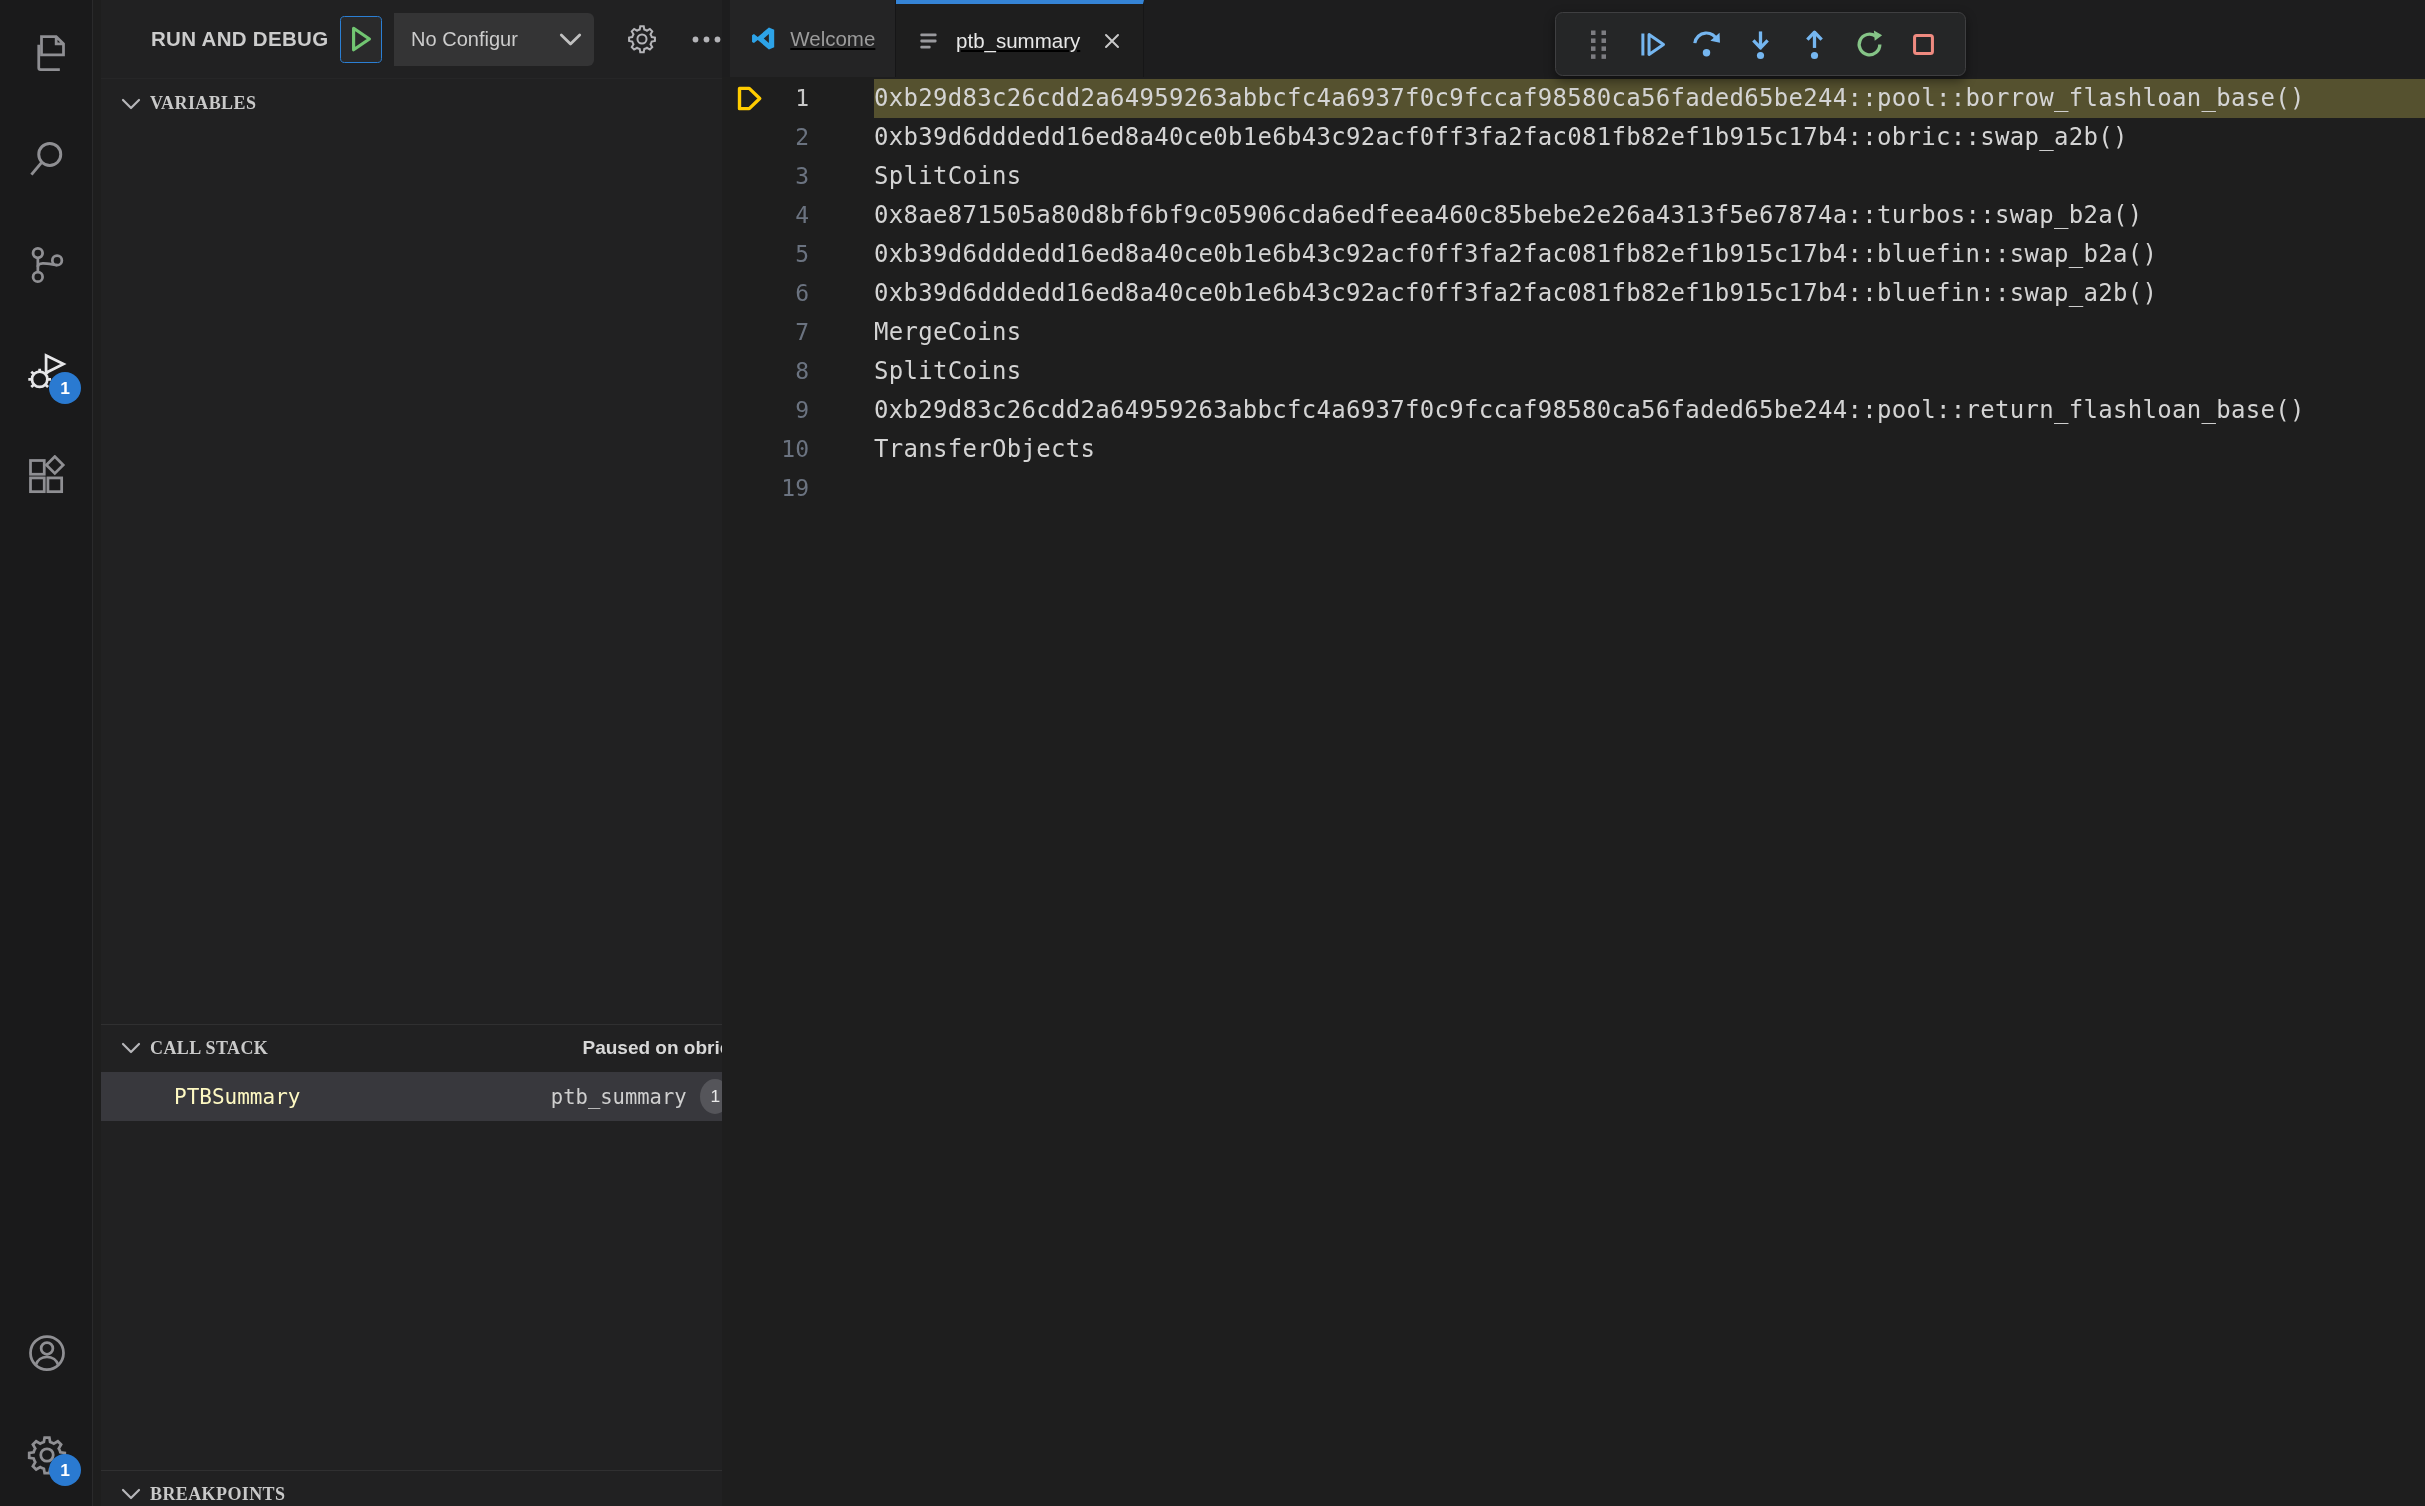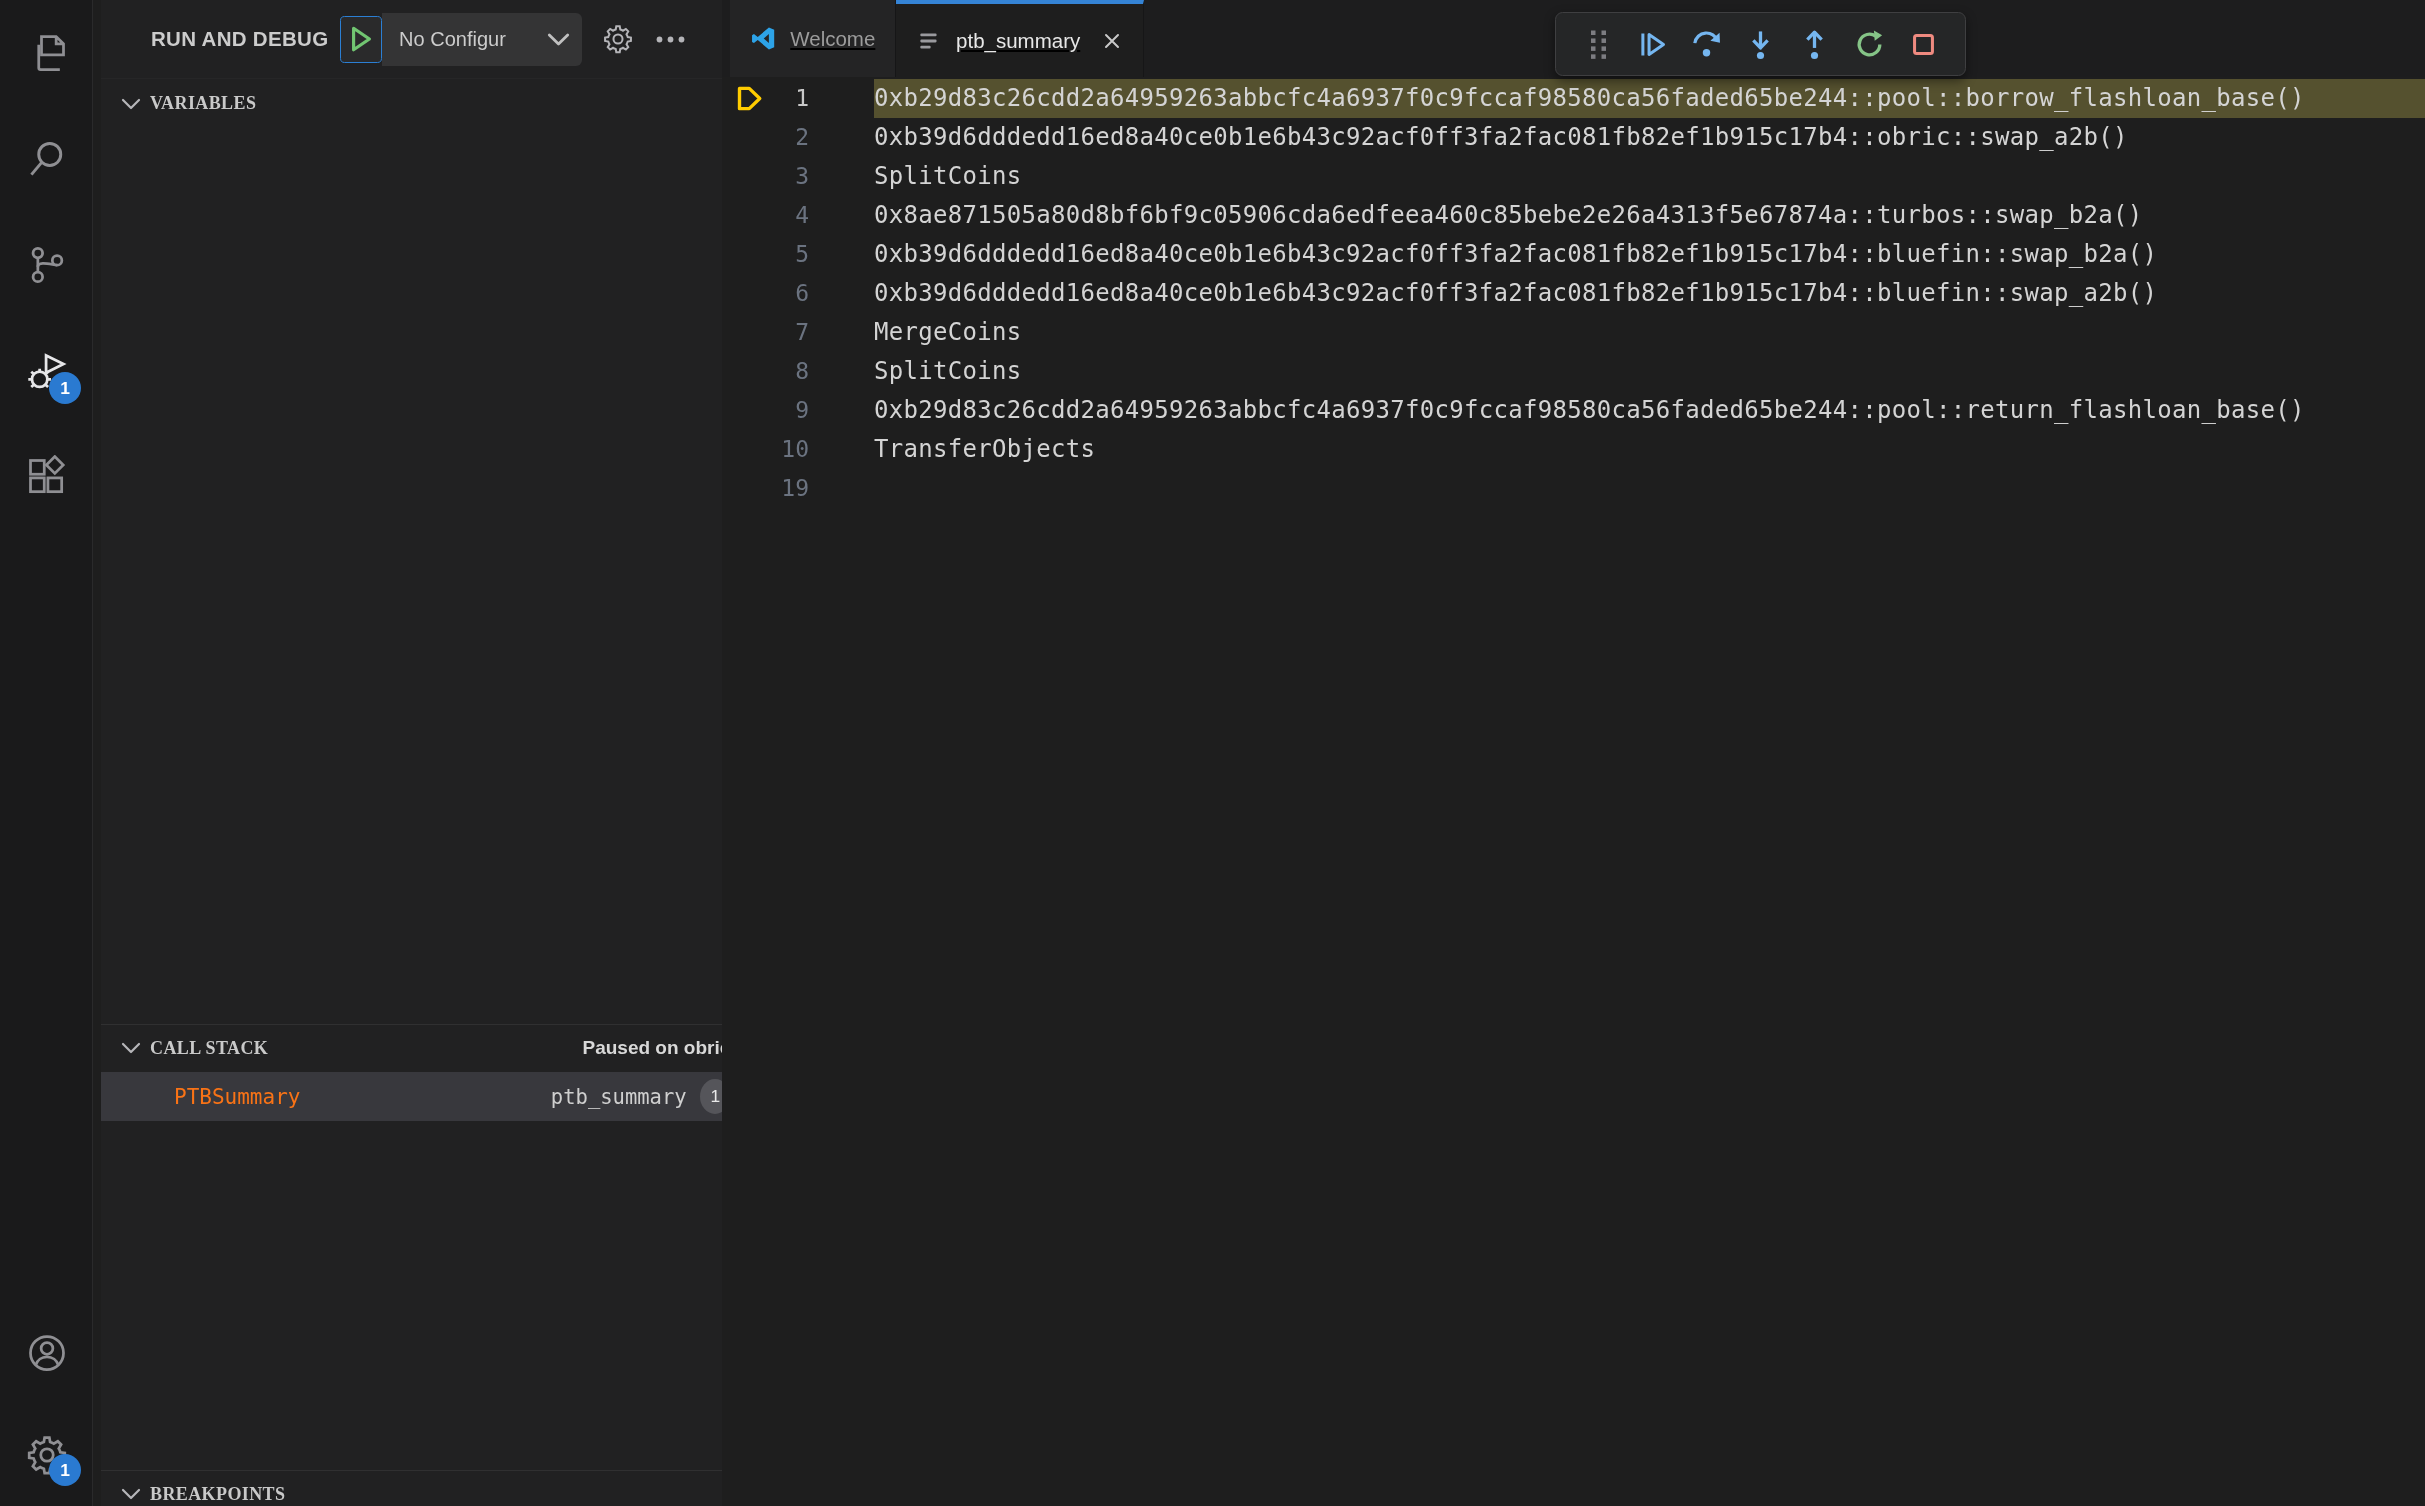--- a/index.html
+++ b/index.html
@@ -18,38 +18,38 @@
   .act-badge { position:absolute; right:12px; bottom:20px; min-width:32px; height:32px;
     background:#2a7ad1; border-radius:16px; color:#ffffff; font-size:17.4px; font-weight:700;
     display:flex; align-items:center; justify-content:center; }
 
   
   #sidebar { position:absolute; left:101px; top:0; width:647px; height:100%;
     background:#212122; border-right:0.8px solid #2e2e2f; }
   .pane-header { height:79px; display:flex; align-items:center; padding-left:50px;
     border-bottom:0.8px solid #262627; }
   .pane-title { font-size:20.5px; font-weight:600; color:#cccccc; letter-spacing:0.3px; white-space:nowrap; }
-  .run-controls { display:flex; align-items:center; margin-left:12px; }
+  .run-controls { display:flex; align-items:center; margin-left:12px;gap:12px; }
   .play-box { width:42px; height:47px; border:1.5px solid #2b7fd4; border-radius:4.6px;
     background:#2a2a2b; display:flex; align-items:center; justify-content:center; }
   .config-dd { width:200px; height:53px; background:#343435; border-radius:0 6px 6px 0;
     display:flex; align-items:center; padding:0 12px 0 16.7px; }
   .config-dd .dd-label { color:#cccccc; font-size:20px; white-space:nowrap; overflow:hidden; flex:1; }
   .hdr-btn { margin-left:20px; color:#b4b4b8; }
 
   .section-header { position:absolute; left:0; width:100%; height:47px; display:flex;
     align-items:center; padding:0 16.7px 0 20px; }
   .section-header.bordered { border-top:0.8px solid #303031; }
   .chev { width:20px; height:20px; color:#b6b6ba; margin-right:9px; flex:none; }
   .section-label { font-size:18px; font-weight:700; color:#c9c9c9; letter-spacing:0.4px;font-family:Liberation Serif, serif; }
   .section-status { margin-left:auto; font-size:19px; font-weight:600; color:#d8d8d8; }
 
   .frame-row { position:absolute; left:0; top:1072px; width:100%; height:49px; background:#38383d;
     display:flex; align-items:center; padding:0 16.7px 0 73px; }
-  .frame-name { font-family:"DejaVu Sans Mono", monospace; font-size:21px; color:#f97316; }
+  .frame-name { font-family:"DejaVu Sans Mono", monospace; font-size:21px; color:#fef9c3; }
   .frame-right { margin-left:auto; display:flex; align-items:center; }
   .frame-source { font-family:"DejaVu Sans Mono", monospace; font-size:20.5px; color:#cfcfcf; }
   .frame-badge { margin-left:13.7px; width:30px; height:35px; border-radius:50%; background:#55555a;
     color:#e9e9e9; font-size:17.4px; display:flex; align-items:center; justify-content:center; }
 
   
   #editor { position:absolute; left:722px; top:0; right:0; height:100%; background:#1e1e1e;text-decoration:underline; }
   .tab-bar { height:77px; background:#1d1d1e; display:flex; align-items:stretch; }
   .tab { display:flex; align-items:center; padding:0 20px; border-right:0.8px solid #161617; position:relative; }
   .tab.inactive { background:#242425; margin-left:7.6px; }

